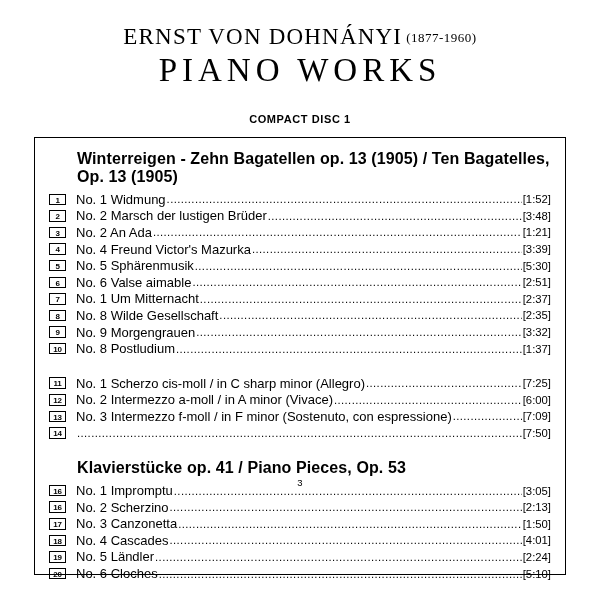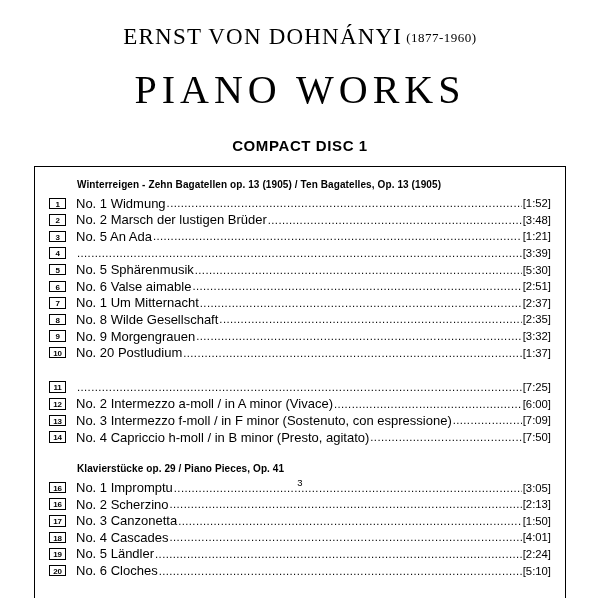--- a/index.html
+++ b/index.html
@@ -36,48 +36,48 @@
   .composer-dates {
     font-family: "Liberation Serif", serif;
     font-size: 13px;
     letter-spacing: 0.5px;
     vertical-align: 2px;
     margin-left: 4px;
   }
   .title {
     text-align: center;
     font-family: "Liberation Serif", serif;
-    font-size: 40px;
+    font-size: 33px;
     letter-spacing: 5px;
-    margin-top: 16px;
+    margin-top: 2px;
     white-space: nowrap;
   }
   .disc-label {
     text-align: center;
-    font-size: 15px;
+    font-size: 11px;
     font-weight: bold;
     letter-spacing: 0.6px;
     margin-top: 24px;
   }
   .content-box {
     margin-top: 12px;
     border: 1.5px solid #000;
     box-sizing: border-box;
     height: 438px;
     padding: 12px 14px 0 14px;
     position: relative;
   }
   .section {
     margin-bottom: 4px;
   }
   .section + .section {
     margin-top: 18px;
   }
   .section-heading {
-    font-size: 10px;
+    font-size: 16px;
     font-weight: bold;
     margin: 0 0 5px 28px;
     letter-spacing: 0.1px;
   }
   .track {
     display: flex;
     align-items: center;
     height: 16.6px;
   }
   .track-num {
@@ -145,26 +145,27 @@
           <span class="track-time">[1:52]</span>
         </div>
         <div class="track">
           <span class="track-num">2</span>
           <span class="track-title">No. 2 Marsch der lustigen Brüder</span>
           <span class="dots">................................................................................................................................</span>
           <span class="track-time">[3:48]</span>
         </div>
         <div class="track">
           <span class="track-num">3</span>
-          <span class="track-title">No. 5 An Ada</span>
+          <span class="track-title">No. 2 An Ada</span>
           <span class="dots">................................................................................................................................</span>
           <span class="track-time">[1:21]</span>
         </div>
         <div class="track">
           <span class="track-num">4</span>
+          <span class="track-title">No. 4 Freund Victor's Mazurka</span>
           <span class="dots">................................................................................................................................</span>
           <span class="track-time">[3:39]</span>
         </div>
         <div class="track">
           <span class="track-num">5</span>
           <span class="track-title">No. 5 Sphärenmusik</span>
           <span class="dots">................................................................................................................................</span>
           <span class="track-time">[5:30]</span>
         </div>
         <div class="track">
@@ -186,52 +187,52 @@
           <span class="track-time">[2:35]</span>
         </div>
         <div class="track">
           <span class="track-num">9</span>
           <span class="track-title">No. 9 Morgengrauen</span>
           <span class="dots">................................................................................................................................</span>
           <span class="track-time">[3:32]</span>
         </div>
         <div class="track">
           <span class="track-num">10</span>
-          <span class="track-title">No. 20 Postludium</span>
+          <span class="track-title">No. 8 Postludium</span>
           <span class="dots">................................................................................................................................</span>
           <span class="track-time">[1:37]</span>
         </div>
       </div>
       <div class="section">
         <div class="track">
           <span class="track-num">11</span>
+          <span class="track-title">No. 1 Scherzo cis-moll / in C sharp minor (Allegro)</span>
           <span class="dots">................................................................................................................................</span>
           <span class="track-time">[7:25]</span>
         </div>
         <div class="track">
           <span class="track-num">12</span>
           <span class="track-title">No. 2 Intermezzo a-moll / in A minor (Vivace)</span>
           <span class="dots">................................................................................................................................</span>
           <span class="track-time">[6:00]</span>
         </div>
         <div class="track">
           <span class="track-num">13</span>
           <span class="track-title">No. 3 Intermezzo  f-moll / in F minor (Sostenuto, con espressione)</span>
           <span class="dots">................................................................................................................................</span>
           <span class="track-time">[7:09]</span>
         </div>
         <div class="track">
           <span class="track-num">14</span>
-          <span class="track-title">No. 4 Capriccio h-moll / in B minor (Presto, agitato)</span>
           <span class="dots">................................................................................................................................</span>
           <span class="track-time">[7:50]</span>
         </div>
       </div>
       <div class="section">
-        <div class="section-heading">Klavierstücke op. 29 / Piano Pieces, Op. 41</div>
+        <div class="section-heading">Klavierstücke op. 41 / Piano Pieces, Op. 53</div>
         <div class="track">
           <span class="track-num">16</span>
           <span class="track-title">No. 1 Impromptu</span>
           <span class="dots">................................................................................................................................</span>
           <span class="track-time">[3:05]</span>
         </div>
         <div class="track">
           <span class="track-num">16</span>
           <span class="track-title">No. 2 Scherzino</span>
           <span class="dots">................................................................................................................................</span>

